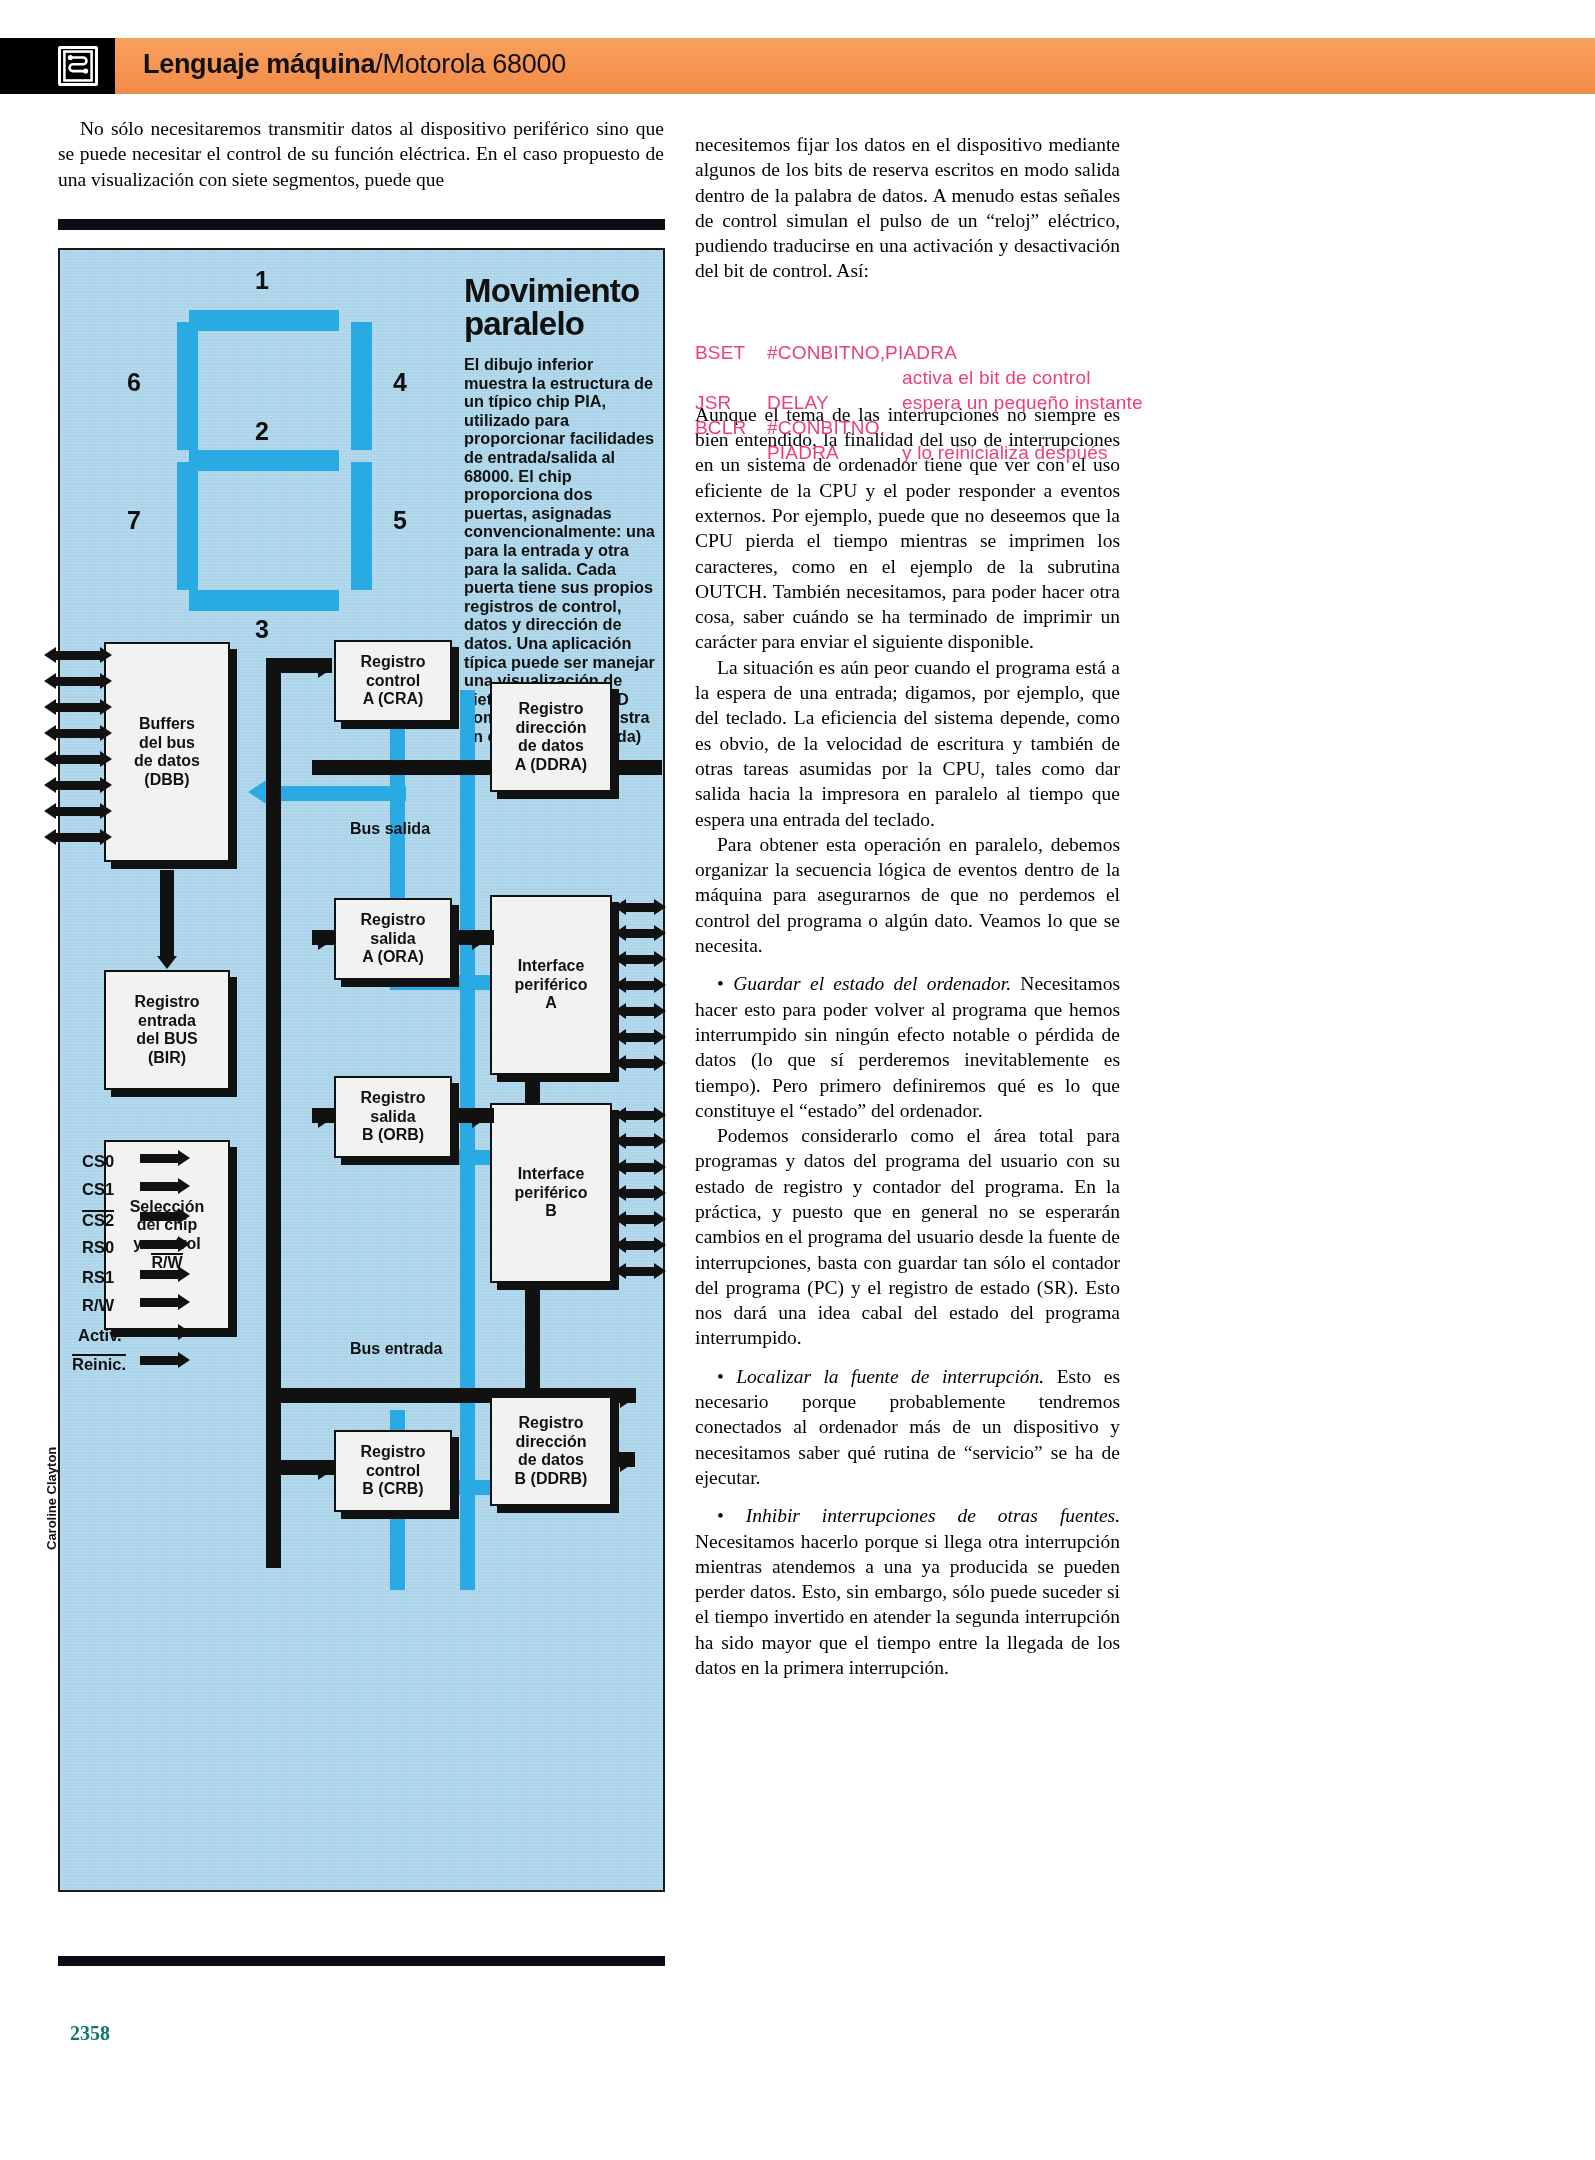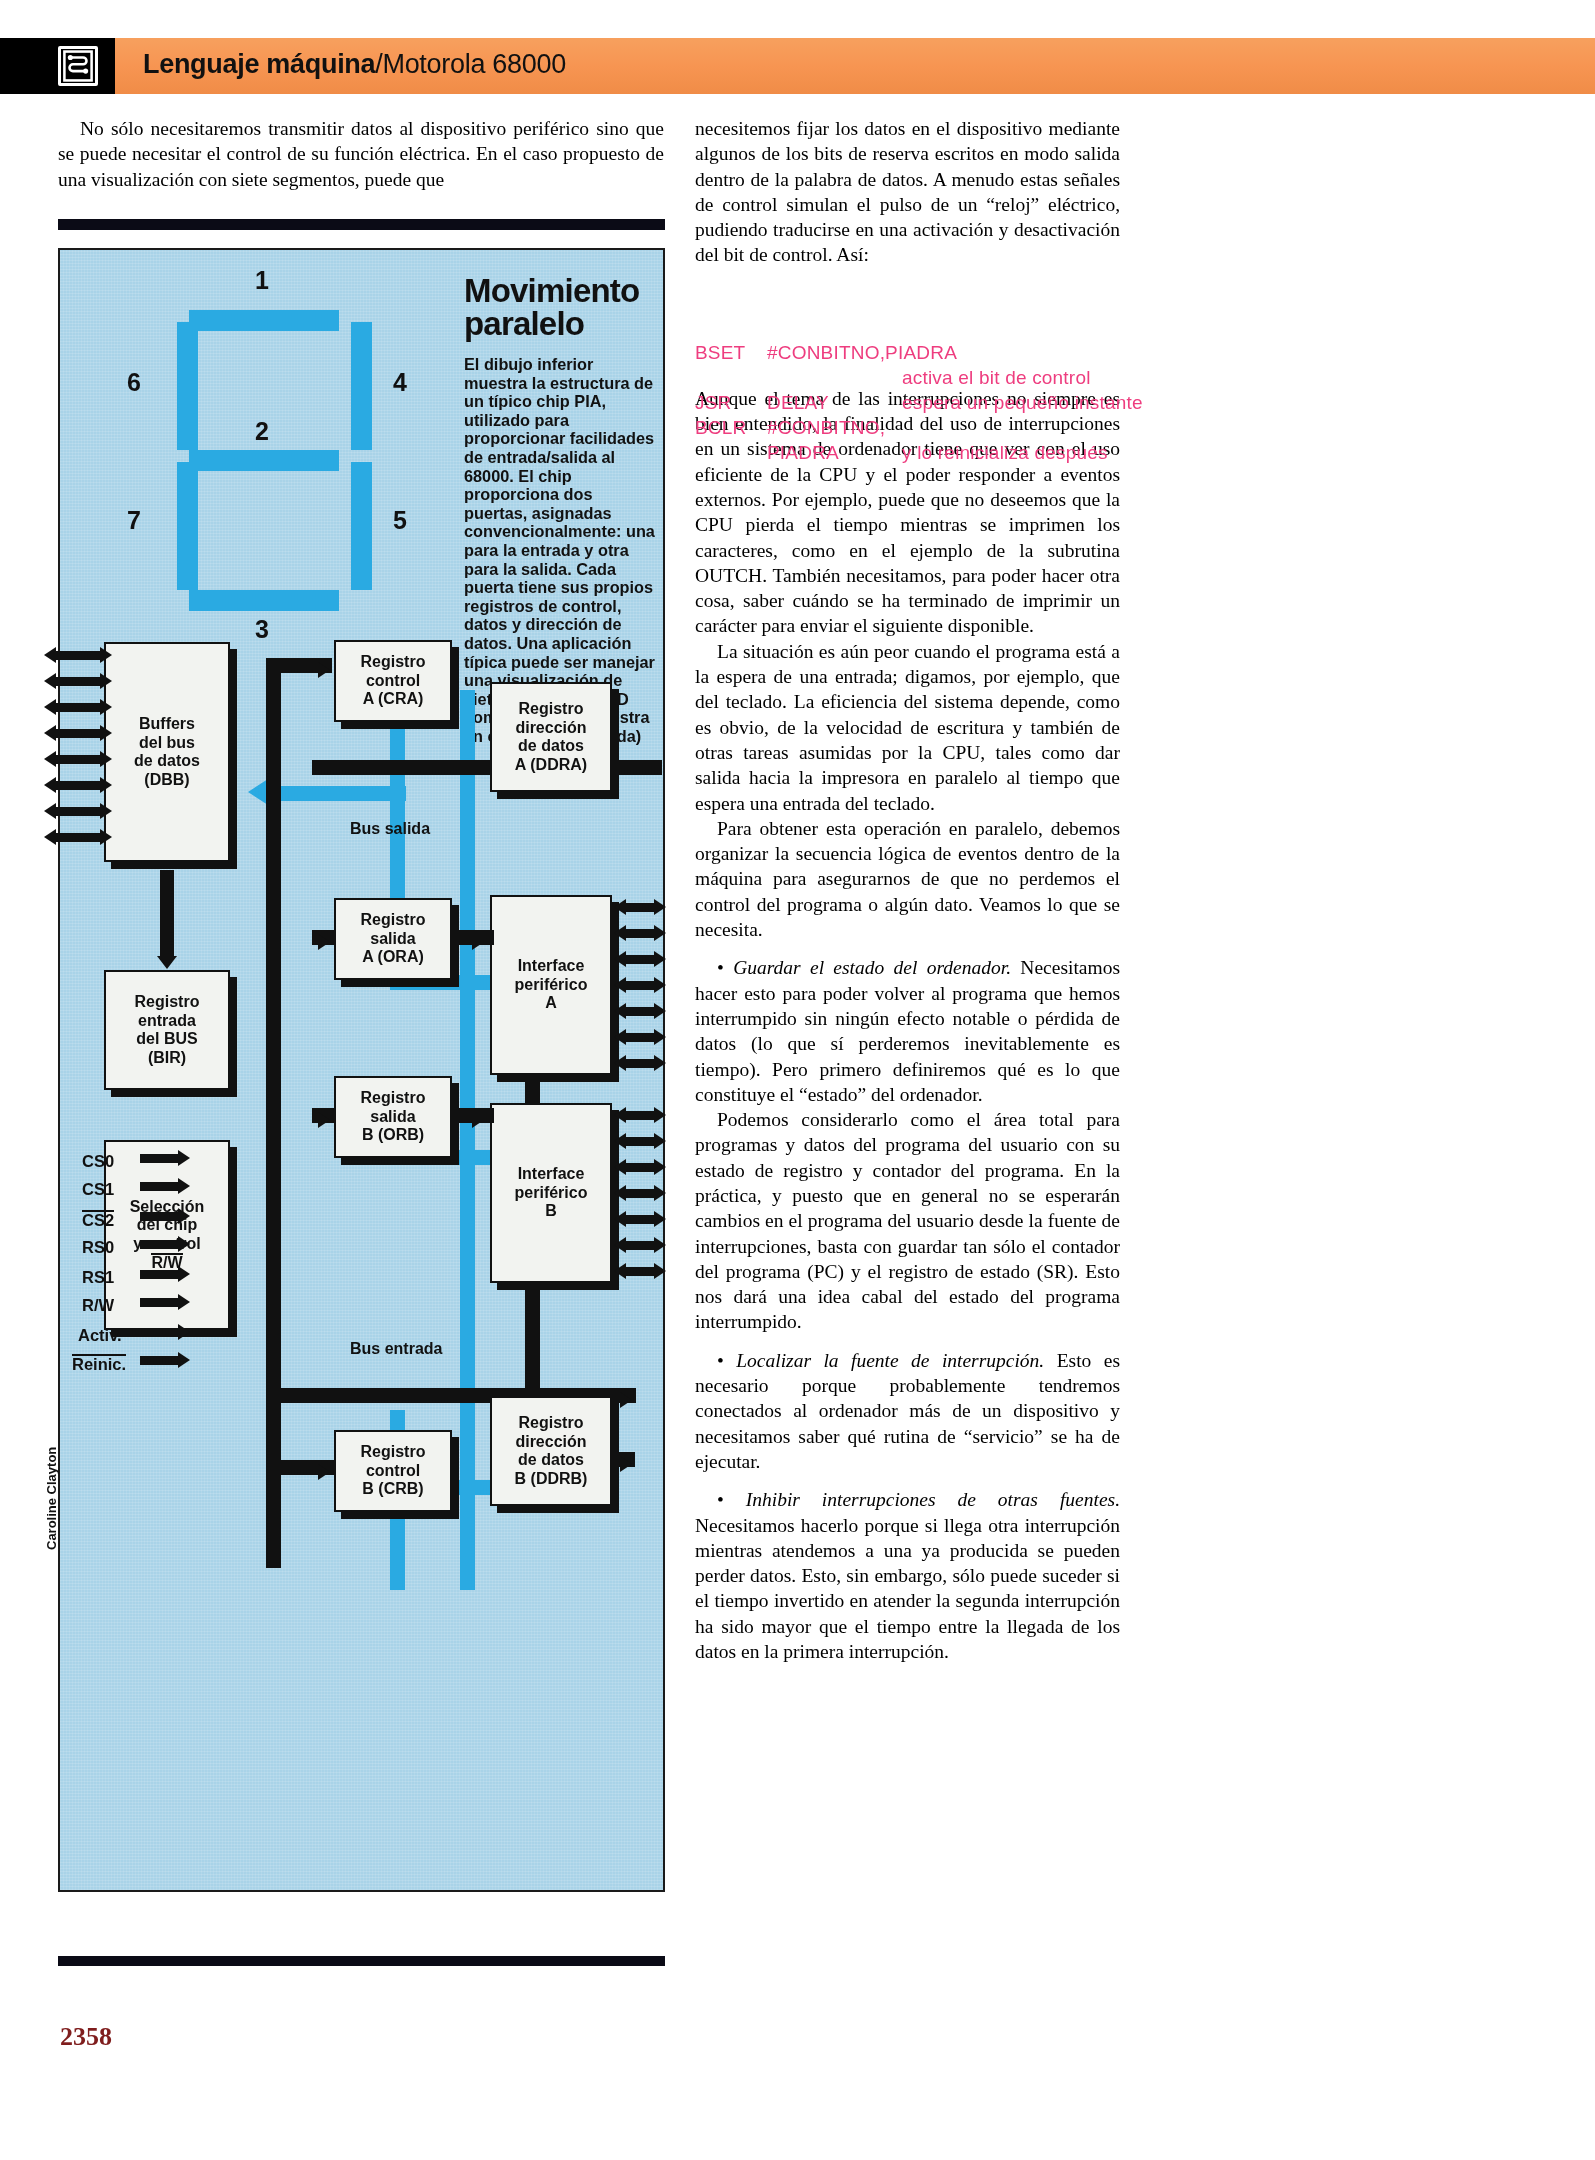--- a/index.html
+++ b/index.html
@@ -29,21 +29,21 @@
   .header-title {
     position:absolute; left:143px; top:11px;
     font-family:"Liberation Sans", sans-serif;
     font-size:27px; font-weight:bold; color:#111; letter-spacing:-0.3px;
     white-space:nowrap;
   }
   .header-title .sub { font-weight:normal; }
 
   
   .col-left  { position:absolute; left:58px;  top:116px; width:606px; }
-  .col-right { position:absolute; left:695px; top:116px; width:425px; }
+  .col-right { position:absolute; left:695px; top:132px; width:425px; }
 
   p.body, .body {
     font-family:"Liberation Serif", serif;
     font-size:19.5px; line-height:25.3px; color:#000;
     text-align:justify; margin:0;
     hyphens:auto;
   }
   p.body + p.body { text-indent:22px; }
   .indent { text-indent:22px; }
 
@@ -145,22 +145,22 @@
   .av-d { border-top:13px solid #111; }
 
   .blue-arrow-head {
     position:absolute; width:0; height:0;
     border-top:13px solid transparent; border-bottom:13px solid transparent;
   }
 
   
   .foot-rule { position:absolute; left:58px; top:1956px; width:607px; height:10px; background:#0b0b16; }
   .page-num {
-    position:absolute; left:60px; top:2022px;
-    font-family:"Liberation Serif", serif; font-size:26px; font-weight:bold; color:#7f1d1d;
+    position:absolute; left:70px; top:2022px;
+    font-family:"Liberation Serif", serif; font-size:20px; font-weight:bold; color:#0f766e;
   }
 </style>
 </head>
 <body>
 
 <div class="header">
   <div class="header-orange"></div>
   <div class="header-black"></div>
   <div class="header-logo">
     <svg class="logo-inner" viewBox="0 0 40 40" aria-hidden="true">

